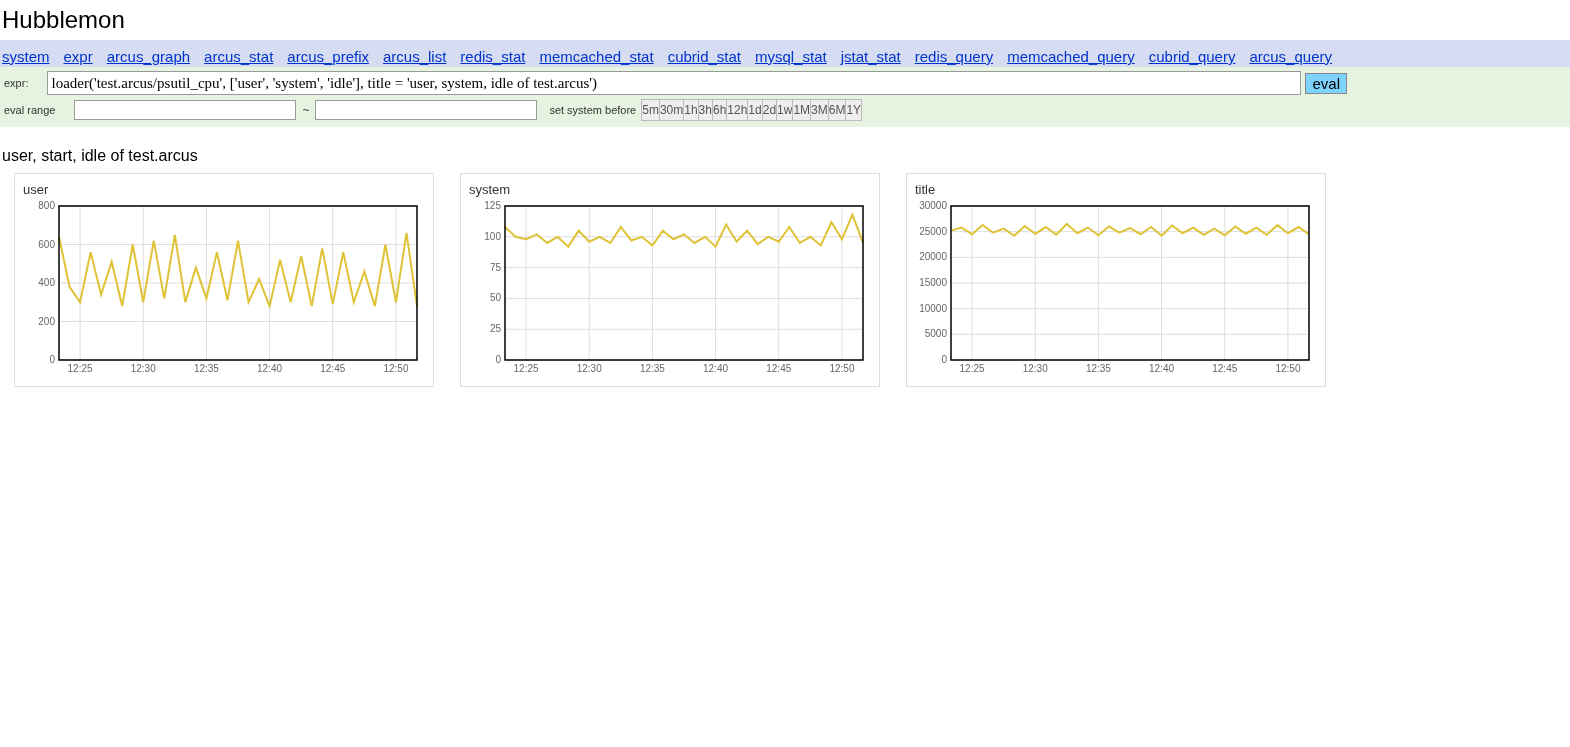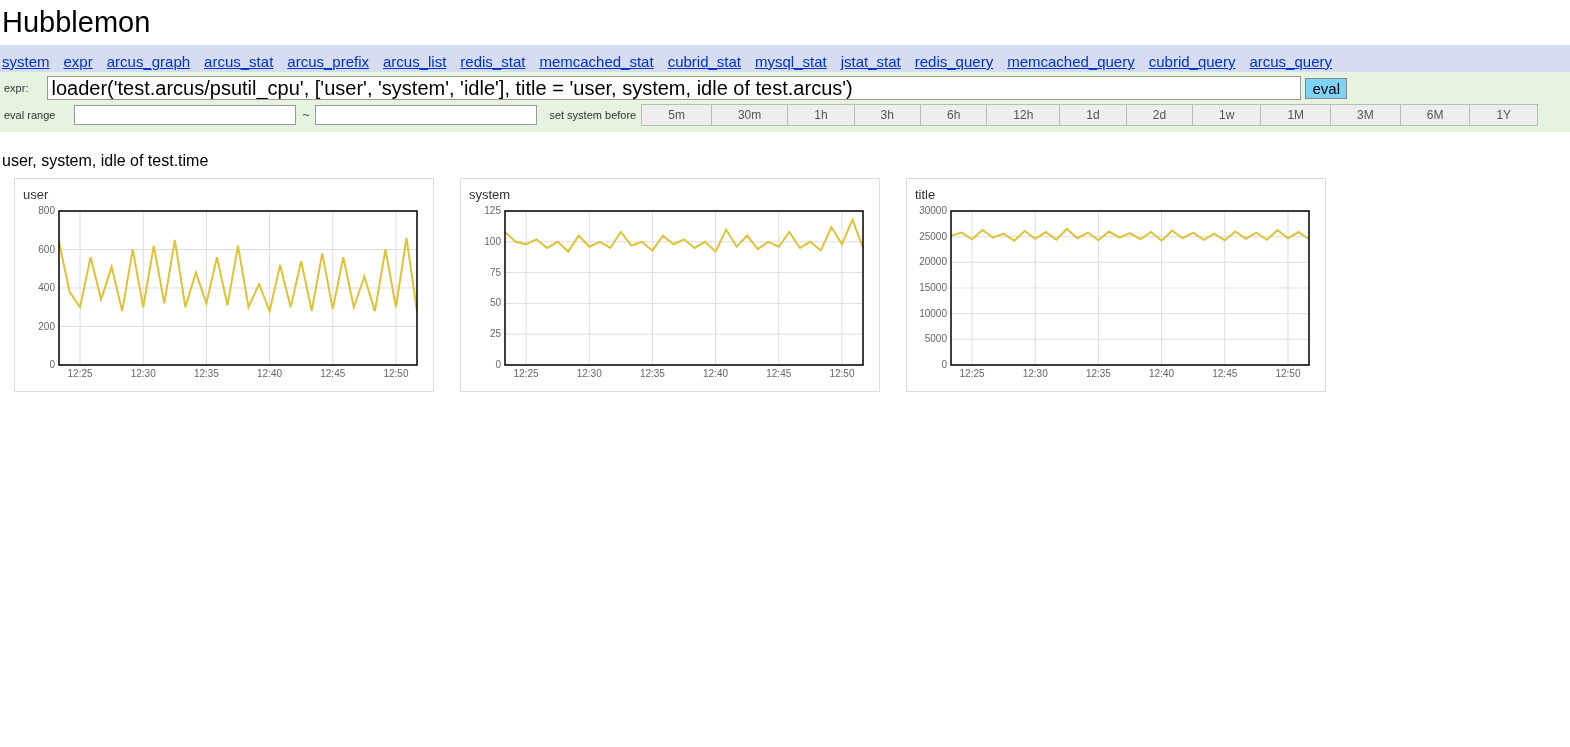--- a/index.html
+++ b/index.html
@@ -1,50 +1,50 @@
 <!DOCTYPE html>
 <html><head>
 <meta charset="utf-8">
 <style>
   * { box-sizing: border-box; }
   html, body { margin: 0; padding: 0; font-family: Arial, Helvetica, sans-serif; width: 1570px; background: #fff; }
-  h1 { font-size: 29px; font-weight: 400; margin: 6px 2px 6px 2px; }
+  h1 { font-size: 24px; font-weight: 400; margin: 6px 2px 6px 2px; }
   .nav-bar {
     background: #d6dcf1;
     padding: 8px 2px 2px 2px;
     font-size: 15px;
     white-space: nowrap;
     overflow: hidden;
   }
   .nav-bar a {
     color: #0033cc;
     text-decoration: underline;
     margin-right: 14px;
   }
   .form-block { background: #e5f3e0; padding: 2px 2px 4px 2px; }
   .form-row { padding: 2px 0; display: flex; align-items: center; }
   .form-row label {
     font-size: 11px; color: #333; padding-right: 19px; padding-left: 2px;
   }
   .expr-input {
-    font-size: 20px; padding: 2px 3px; border: 1px solid #999;
-    width: 1254px; height: 24px; background: #fff;
+    font-size: 15px; padding: 2px 3px; border: 1px solid #999;
+    width: 1254px; height: 24px; background: #fff; font-family: Liberation Serif, serif;
   }
   .eval-btn {
     font-size: 15px; padding: 1px 6px; margin-left: 4px;
     background: #7dd3fc; border: 1px solid #888;
   }
   .tr-input {
     font-size: 13px; padding: 2px 3px; border: 1px solid #999;
     width: 222px; height: 20px; background: #fff;
   }
   .tilde { font-size: 12px; color: #444; padding: 0 6px; }
   .setlabel { font-size: 11px; color: #333; margin-left: 12px; margin-right: 6px; }
   .preset-btn {
-    font-size: 12px; padding: 3px 26px; background: #eeeeee;
+    font-size: 12px; padding: 3px 0; background: #eeeeee;
     border: 1px solid #bbb; color: #555; margin-left: -1px;
   }
   .section-title { font-size: 16px; margin: 20px 2px 8px 2px; font-weight:400;}
   .chart-row { display: flex; gap: 26px; padding: 0 6px 0 14px; border-radius: 19px;}
   .chart-card {
     border: 1px solid #ddd; background: #fff; width: 420px; padding: 8px 8px 6px 8px;
   }
   .chart-title { font-size: 13px; color: #333; margin-bottom: 3px; }
   svg { display: block; }
   .grid-line { stroke: #ddd; stroke-width: 1; }
@@ -67,21 +67,21 @@
   <div class="form-row">
     <label>eval range</label>
     <input class="tr-input" type="text" value="" style="">
     <span class="tilde">~</span>
     <input class="tr-input" type="text" value="" style="">
     <span class="setlabel">set system before</span>
     <span id="presets-holder"><button class="preset-btn">5m</button><button class="preset-btn">30m</button><button class="preset-btn">1h</button><button class="preset-btn">3h</button><button class="preset-btn">6h</button><button class="preset-btn">12h</button><button class="preset-btn">1d</button><button class="preset-btn">2d</button><button class="preset-btn">1w</button><button class="preset-btn">1M</button><button class="preset-btn">3M</button><button class="preset-btn">6M</button><button class="preset-btn">1Y</button></span>
   </div>
 </div>
 
-<h3 class="section-title">user, system, idle of test.time</h3>
+<h3 class="section-title">user, start, idle of test.arcus</h3>
 
 <div class="chart-row" id="chart-row">
     <div class="chart-card">
       <div class="chart-title">user</div>
       <svg width="400" height="180" viewBox="0 0 400 180">
         <line class="grid-line" x1="57.05882352941177" y1="6" x2="57.05882352941177" y2="160"></line>
         <line class="grid-line" x1="120.23529411764706" y1="6" x2="120.23529411764706" y2="160"></line>
         <line class="grid-line" x1="183.41176470588235" y1="6" x2="183.41176470588235" y2="160"></line>
         <line class="grid-line" x1="246.58823529411765" y1="6" x2="246.58823529411765" y2="160"></line>
         <line class="grid-line" x1="309.7647058823529" y1="6" x2="309.7647058823529" y2="160"></line>

